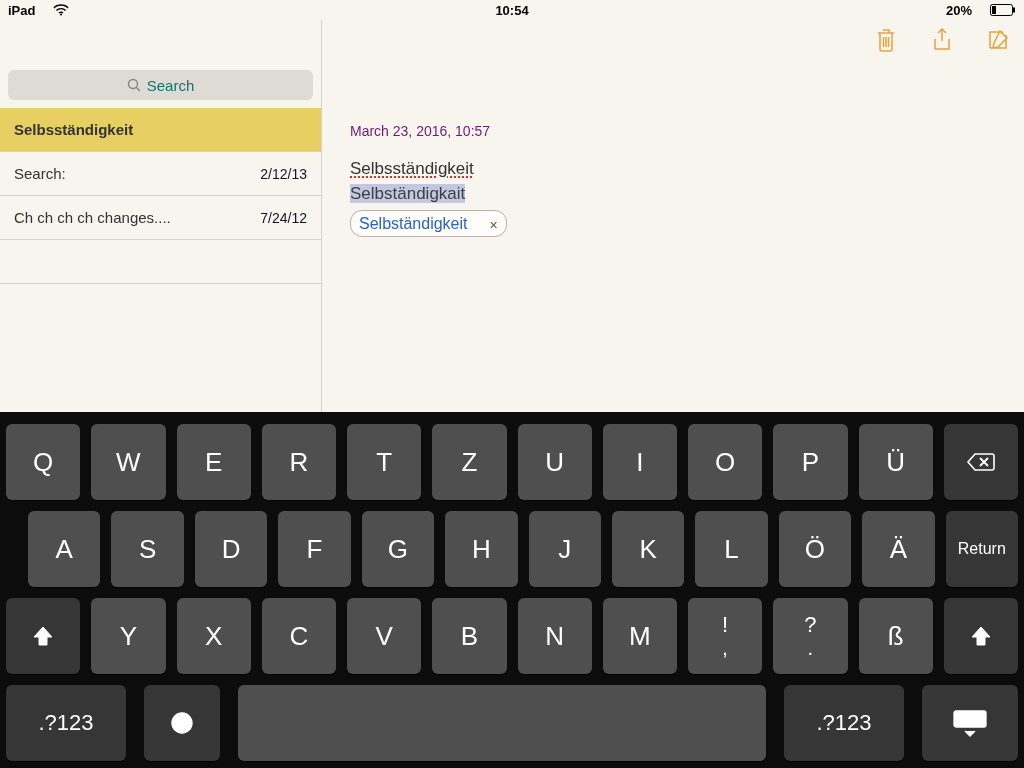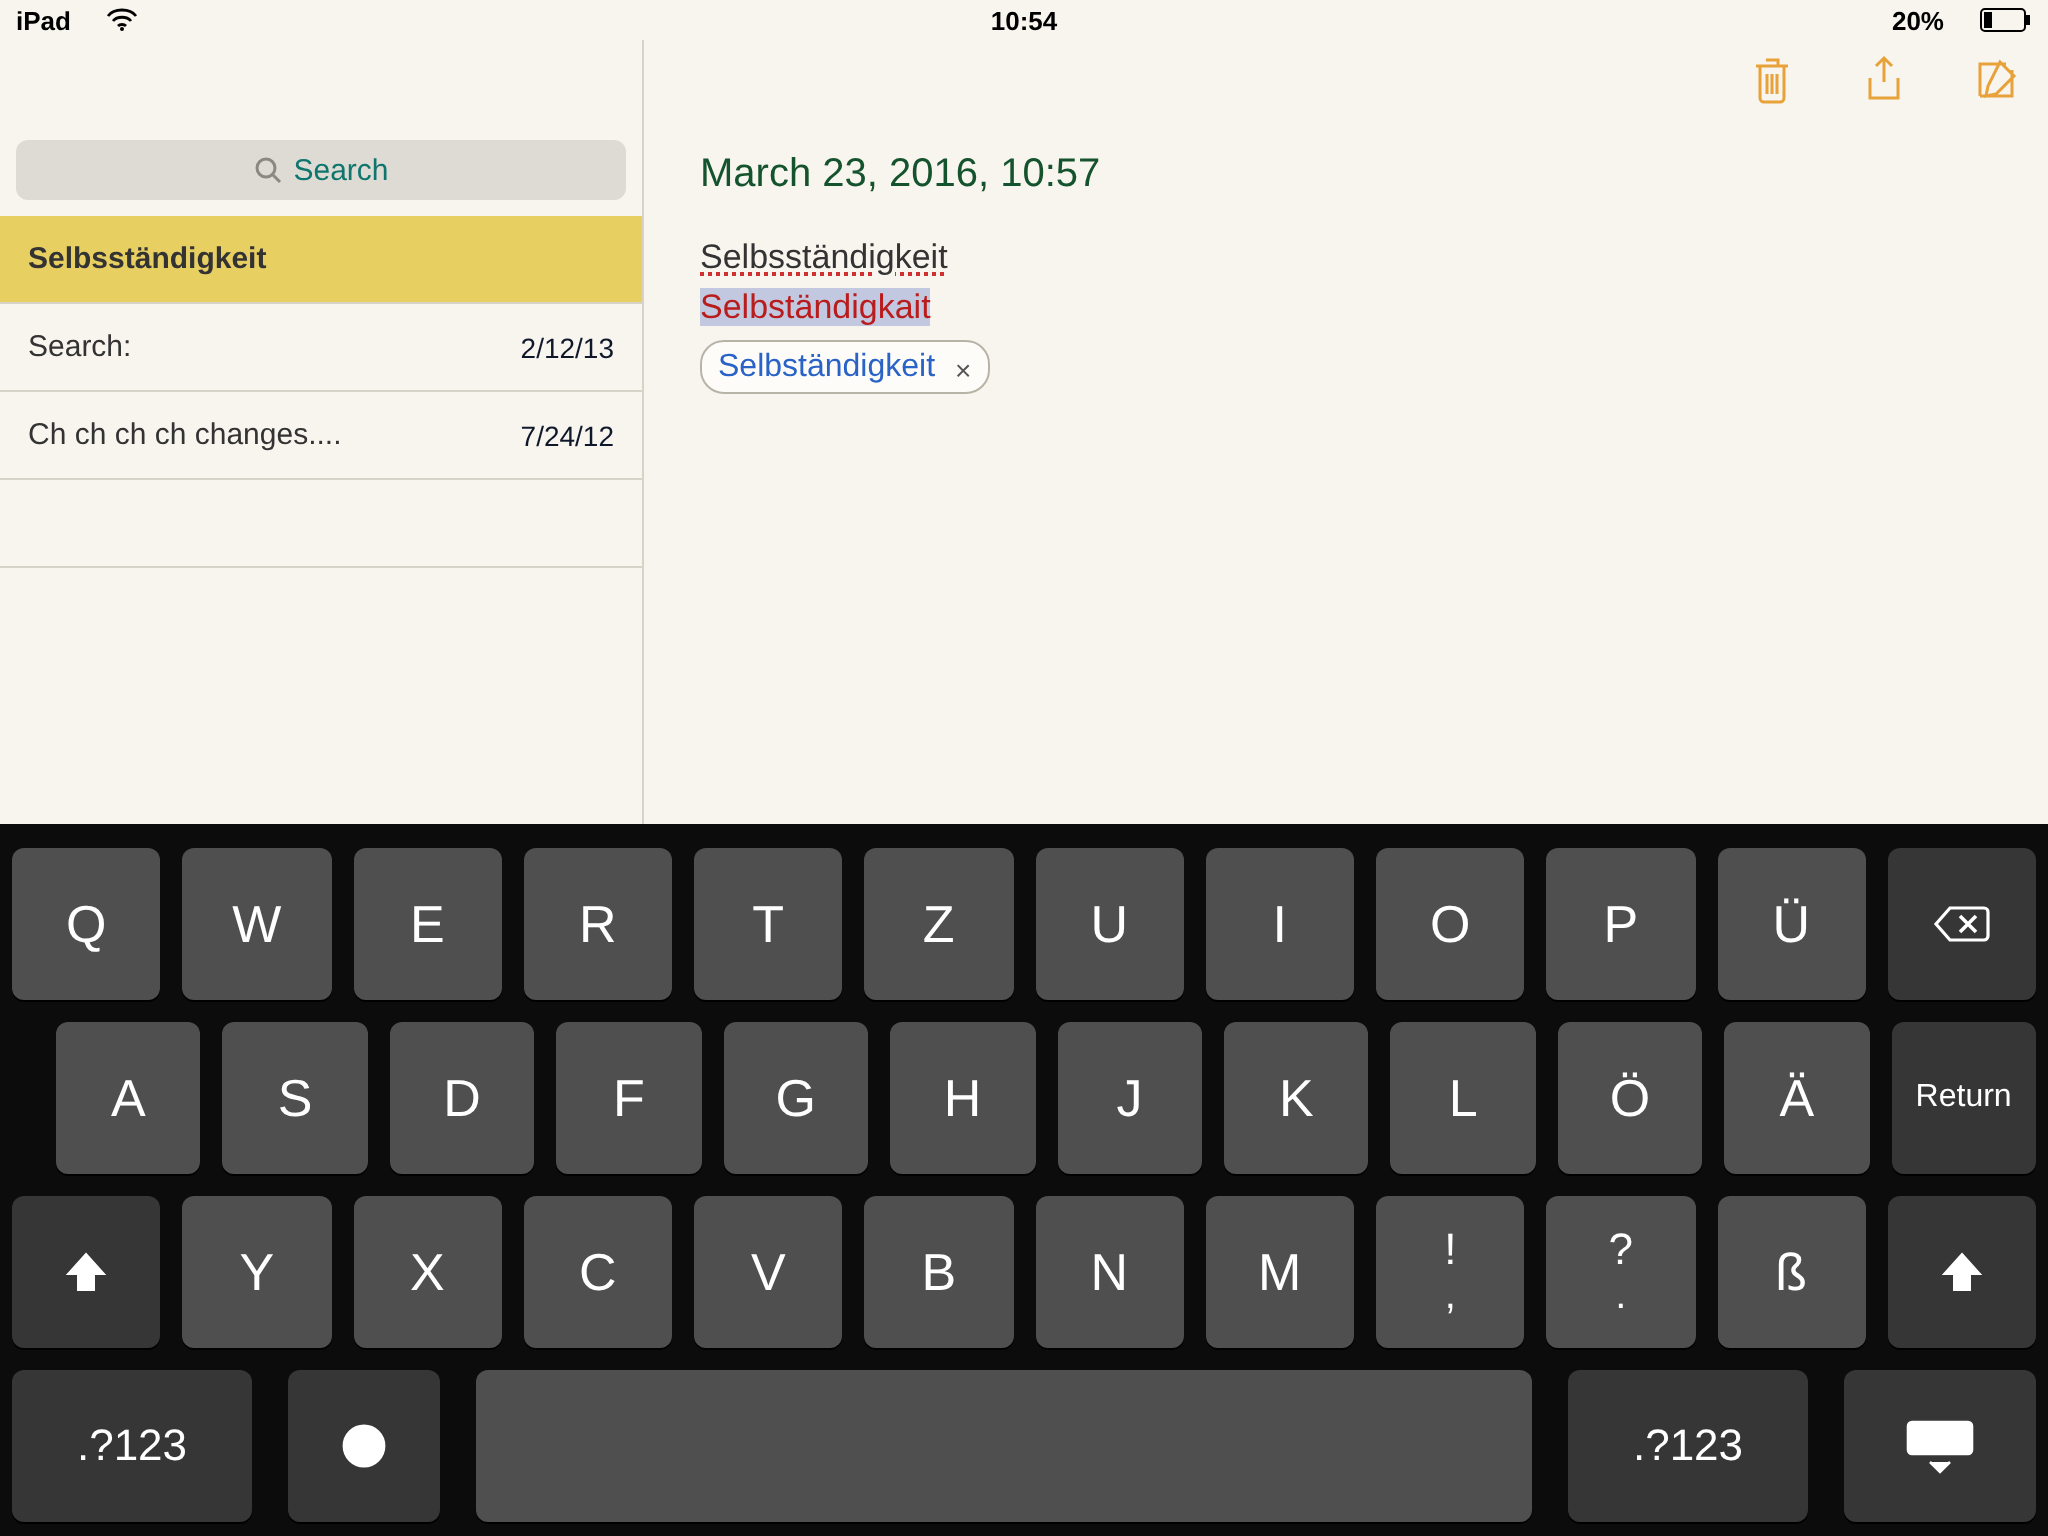--- a/index.html
+++ b/index.html
@@ -45,26 +45,26 @@
   .note-item .date { color:#0f172a; font-size:14px; }
   .note-item.selected { background: #e8cf62; }
   .note-item.selected .title { color:#333; font-weight:600; }
   .note-empty { height:44px; border-bottom:1px solid #d8d3c8; }
 
   
   .note-pane {
     position: absolute; top: 60px; left: 322px; right:0; bottom:356px;
     padding: 16px 28px; color:#444;
   }
-  .note-date { color:#14532d; font-size:20px; margin-bottom:18px; }
+  .note-date { color:#701a75; font-size:14px; margin-bottom:18px;margin-top:47px; }
   .note-line { font-size:17px; line-height:1.45; }
   .misspell-red { text-decoration: underline dotted #d03030; text-decoration-thickness: 2px; text-underline-offset: 2px; color:#333;}
-  .misspell-sel { background:#c1c8df; color:#b91c1c; }
+  .misspell-sel { background:#c1c8df; color:#404040; }
   .suggestion {
-    display:inline-flex; align-items:flex-end; gap:8px;
+    display:inline-flex; align-items:flex-end; gap:20px;
     border:1px solid #b7b3a7; border-radius:12px; padding:1px 6px 1px 8px;
     font-size:16px; color:#2a63c8; margin-top:4px; background:#fdfcf8;
   }
   .suggestion .x { color:#555; font-size:14px; padding:0 2px; }
 
   
   .keyboard {
     position:absolute; bottom:0; left:0; right:0; height:356px;
     background:#0c0c0c; padding:12px 6px 10px 6px;
     display:flex; flex-direction:column; gap:11px;

